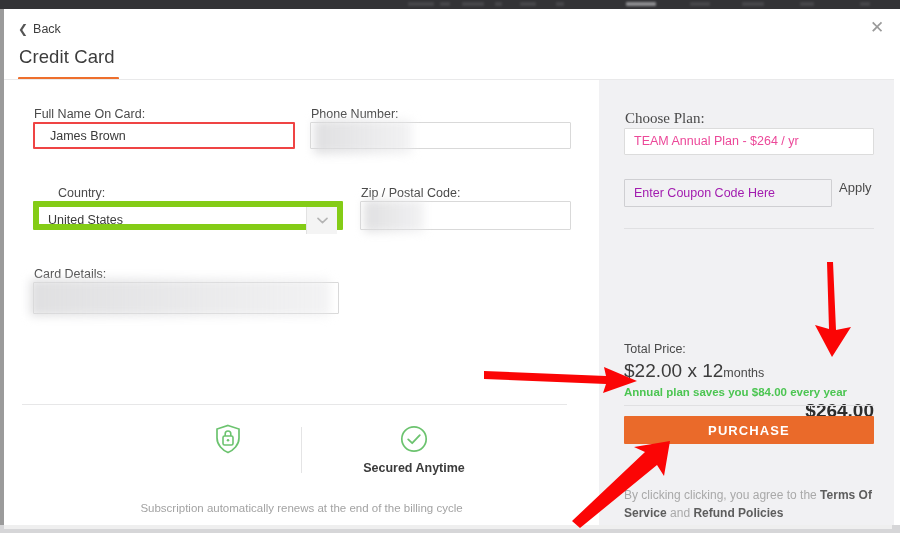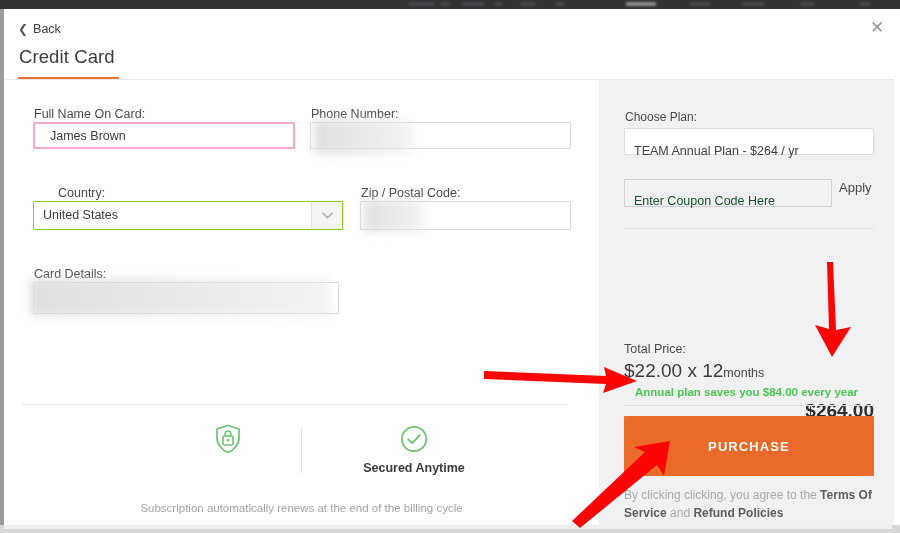--- a/index.html
+++ b/index.html
@@ -32,61 +32,61 @@
   .tab-underline{position:absolute;left:14px;top:68px;width:101px;height:3px;background:#ee6f2d;border-radius:1px;}
   .header-rule{position:absolute;left:0;top:70px;width:896px;height:1px;background:#e9e9ea;}
   .close-btn{position:absolute;right:10px;top:5px;width:26px;height:26px;display:flex;
              align-items:center;justify-content:center;color:#9a9a9a;font-size:17px;cursor:pointer;}
 
   
   .form{position:absolute;left:0;top:71px;width:664px;height:446px;background:#fff;}
   .field-label{position:absolute;font-size:12.5px;color:#4a4a4a;}
   .input{position:absolute;box-sizing:border-box;height:27px;border:1px solid #d9d9d9;background:#fff;
          font-size:12.5px;color:#3a3a3a;padding:0 9px;line-height:25px;border-radius:1px;}
-  .input.err{border:2px solid #f9a8d4;padding-left:15px;}
+  .input.err{border:2px solid #ef4444;padding-left:15px;}
   .blurbox{position:absolute;background:linear-gradient(90deg,rgba(218,218,220,.85),rgba(232,232,234,.55));
            filter:blur(5px);border-radius:3px;pointer-events:none;}
 
-  .select-wrap{position:absolute;box-sizing:border-box;height:29px;border:1px solid #84cc16;background:#fff;border-radius:1px;}
+  .select-wrap{position:absolute;box-sizing:border-box;height:29px;border:6px solid #84cc16;background:#fff;border-radius:1px;}
   .select-wrap .val{position:absolute;left:9px;top:0;line-height:27px;font-size:12.5px;color:#3a3a3a;}
   .select-wrap .arrow{position:absolute;right:0;top:0;width:30px;height:27px;background:#f4f4f4;
         border-left:1px solid #e2e2e2;display:flex;align-items:center;justify-content:center;}
   .select-wrap .arrow svg{display:block;}
 
   .form-rule{position:absolute;left:18px;top:324px;width:545px;height:1px;background:#e7e7e8;}
 
   
   .badges{position:absolute;left:18px;top:342px;width:548px;height:70px;}
   .badge{position:absolute;top:0;width:150px;text-align:center;}
   .badge .glyph{height:34px;display:flex;align-items:center;justify-content:center;}
   .badge .btxt{margin-top:5px;font-size:12.5px;font-weight:bold;color:#3c3c3c;}
   .badge-sep{position:absolute;left:279px;top:5px;width:1px;height:46px;background:#e4e4e5;}
   .renew-note{position:absolute;left:0;top:422px;width:595px;text-align:center;font-size:11.5px;color:#a3a3a3;}
 
   
   .panel{position:absolute;left:595px;top:71px;width:301px;height:446px;background:#f1f1f3;}
-  .panel-label{position:absolute;font-size:12px;color:#4a4a4a;}
+  .panel-label{position:absolute;font-size:15px;color:#4a4a4a;font-family:Liberation Serif, serif;}
   .plan-box{position:absolute;left:25px;top:48px;width:250px;height:27px;box-sizing:border-box;
             background:#fff;border:1px solid #dcdcdc;border-radius:1px;
-            font-size:12.5px;color:#404040;padding:10px 9px;line-height:25px;}
+            font-size:12.5px;color:#ec4899;padding:0 9px;line-height:25px;}
   .coupon{position:absolute;left:25px;top:99px;width:208px;height:28px;box-sizing:border-box;
           background:#f1f1f3;border:1px solid #cfcfd2;border-radius:1px;
-          font-size:12.5px;color:#14532d;padding:8px 9px;line-height:26px;}
+          font-size:12.5px;color:#a21caf;padding:0 9px;line-height:26px;}
   .apply{position:absolute;left:240px;top:100px;font-size:13px;color:#4a4a4a;cursor:pointer;}
   .panel-rule{position:absolute;left:25px;top:148px;width:250px;height:1px;background:#e0e0e2;}
 
   .total-label{position:absolute;left:25px;top:262px;font-size:12.5px;color:#4a4a4a;}
   .price-row{position:absolute;left:25px;top:280px;width:250px;}
   .unit{position:absolute;left:0;top:0;font-size:19px;color:#3c3c3c;}
   .unit .mo{font-size:12.5px;color:#4a4a4a;}
   .grand{position:absolute;right:0;top:0;font-size:19px;font-weight:bold;color:#2d2d2d;margin-top:40px;}
-  .savings{position:absolute;left:36px;top:306px;font-size:11.5px;color:#4cc552;font-weight:bold;}
+  .savings{position:absolute;left:25px;top:306px;font-size:11.5px;color:#4cc552;font-weight:bold;}
   .panel-rule2{position:absolute;left:25px;top:325px;width:250px;height:1px;background:#e0e0e2;}
 
-  .purchase{position:absolute;left:25px;top:336px;width:250px;height:60px;background:#ea6a2a;
+  .purchase{position:absolute;left:25px;top:336px;width:250px;height:28px;background:#ea6a2a;
             border:0;border-radius:1px;color:#fff;font-size:13px;font-weight:bold;letter-spacing:1.1px;
             font-family:"Liberation Sans", sans-serif;cursor:pointer;}
   .terms{position:absolute;left:25px;top:406px;width:256px;font-size:12px;line-height:18px;color:#a9a9a9;}
   .terms b{color:#5d5d5d;font-weight:bold;}
 
   
   .arrow-layer{position:absolute;left:0;top:0;width:900px;height:533px;pointer-events:none;}
 </style>
 </head>
 <body>

